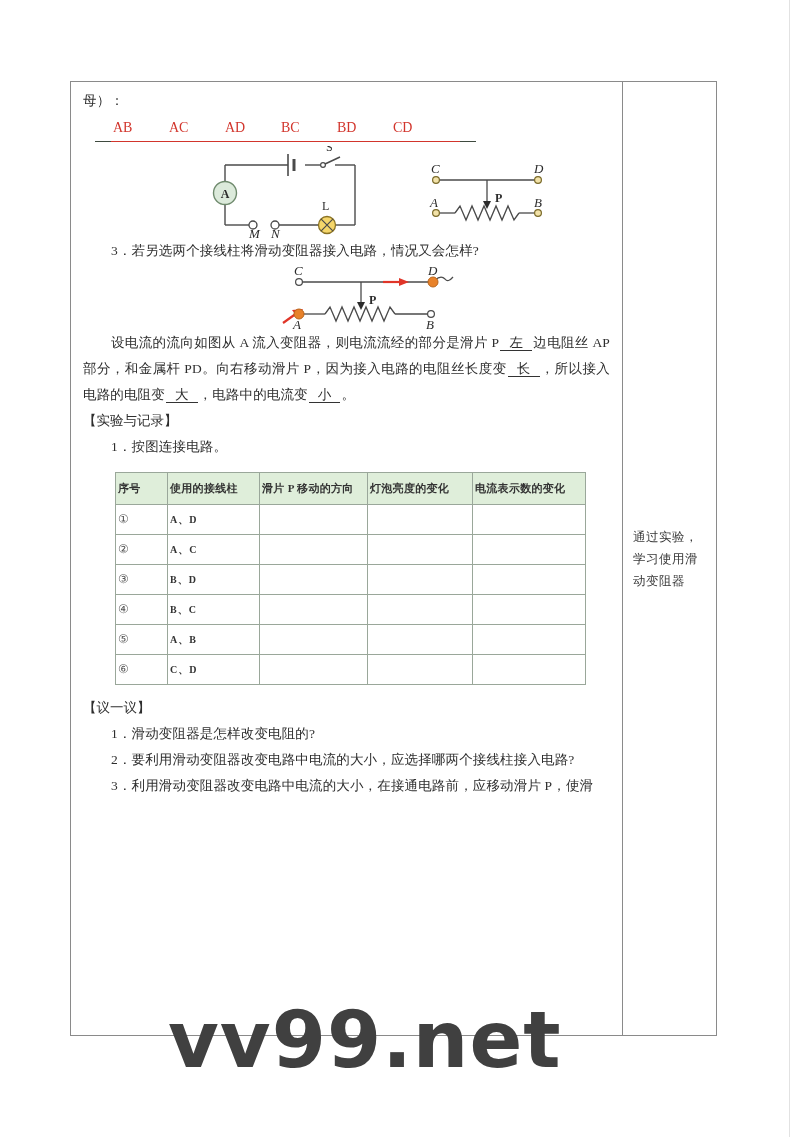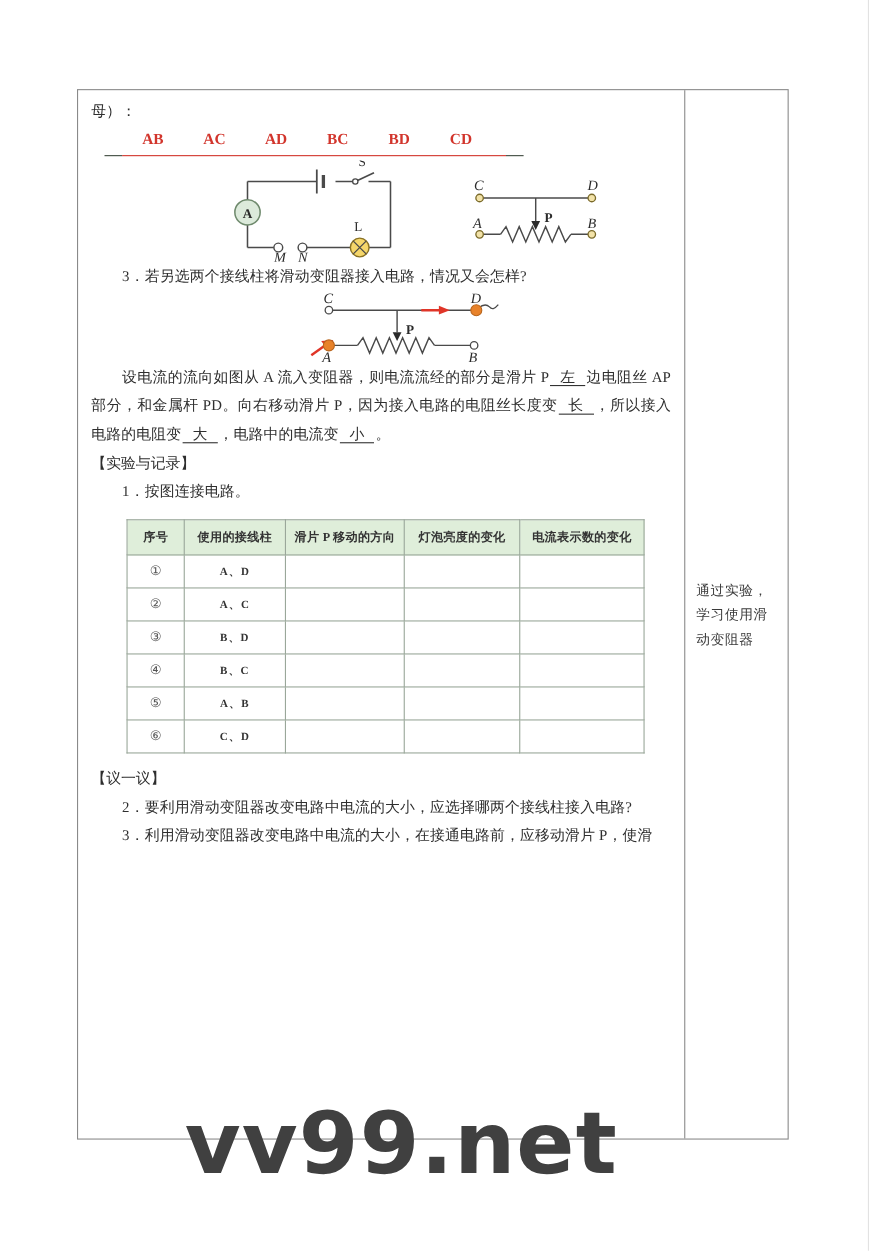--- a/index.html
+++ b/index.html
@@ -100,24 +100,24 @@
   #options-row {
     position: relative;
     height: 26px;
     margin: 4px 0 2px 0;
     padding-left: 30px;
   }
   #options-row .opt {
     display: inline-block;
     color: #d2352c;
     font-size: 14px;
-    font-weight: bold;
+    font-weight: normal;
     font-family: "Liberation Serif", serif;
     width: 52px;
-    text-align: center;
+    text-align: left;
   }
   #options-underline {
     position: absolute;
     left: 28px;
     right: 150px;
     bottom: 2px;
     height: 1px;
     background: #d2352c;
   }
   #options-underline::before,
@@ -152,21 +152,21 @@
   
   #record-table {
     border-collapse: collapse;
     margin: 12px 0 0 32px;
     width: 470px;
     table-layout: fixed;
   }
   #record-table th, #record-table td {
     border: 1px solid #9aa79a;
     height: 29px;
-    text-align: center;
+    text-align: left;
     font-size: 11px;
     color: #333;
     padding: 0 2px;
   }
   #record-table thead th {
     background: #dfeeda;
     font-weight: bold;
     height: 31px;
     letter-spacing: .3px;
   }
@@ -366,20 +366,21 @@
           <td class="idx">⑥</td>
           <td class="term">C、D</td>
           <td></td>
           <td></td>
           <td></td>
         </tr>
       </tbody>
     </table>
 
     <div class="heading" style="margin-top:10px">【议一议】</div>
+    <div class="para indent">1．滑动变阻器是怎样改变电阻的?</div>
     <div class="para indent">2．要利用滑动变阻器改变电路中电流的大小，应选择哪两个接线柱接入电路?</div>
     <div class="para indent">3．利用滑动变阻器改变电路中电流的大小，在接通电路前，应移动滑片 P，使滑</div>
 
   </div>
 
   <div id="note-col">
     <div class="note-line">通过实验，</div>
     <div class="note-line">学习使用滑</div>
     <div class="note-line">动变阻器</div>
   </div>

